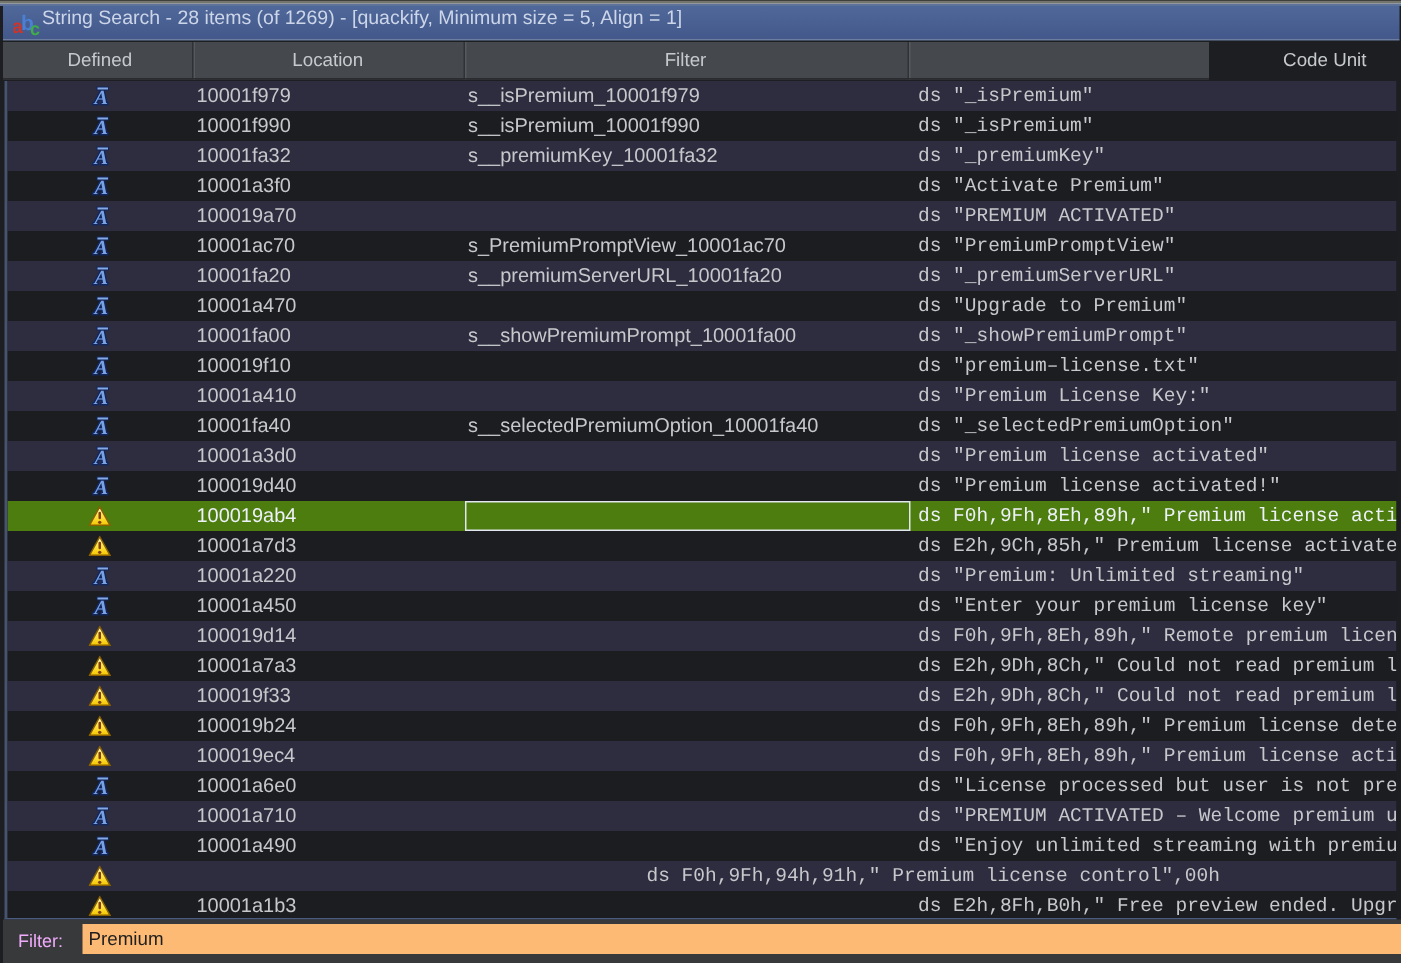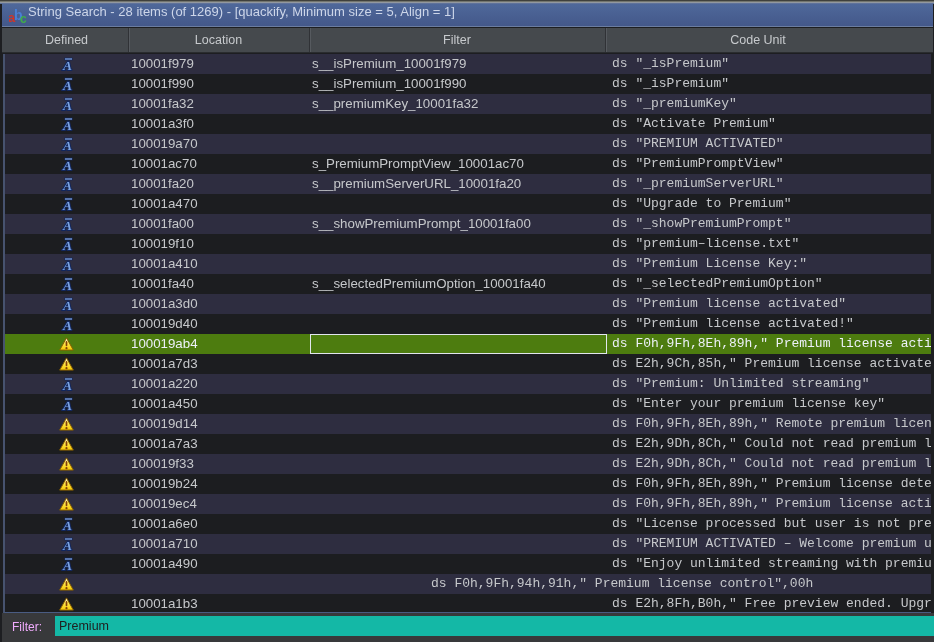--- a/index.html
+++ b/index.html
@@ -1,36 +1,36 @@
 <!DOCTYPE html>
 <html><head><meta charset="utf-8"><style>
 *{margin:0;padding:0;box-sizing:border-box;-webkit-font-smoothing:antialiased}
 html,body{width:934px;height:642px;overflow:hidden;background:#1d1e21;font-family:"Liberation Sans",sans-serif}
 .win{position:absolute;left:0;top:0;width:934px;height:642px;background:#1d1e21}
 .topedge{position:absolute;left:0;top:0;width:934px;height:4px;background:linear-gradient(#3f403c 0,#3f403c 1px,#74766e 1px,#74766e 2px,#9298a0 2px,#9298a0 3px,#5f729a 3px,#5f729a 4px)}
 .title{position:absolute;left:2px;top:4px;width:931px;height:23px;background:linear-gradient(#4f689a,#44588a);border-bottom:1px solid #6b7da0}
 .title .txt{position:absolute;left:26px;top:0;font-size:13px;color:#cdd6e9}
 .title svg.logo{position:absolute;left:7px;top:3px}
-.hdr{position:absolute;left:2px;top:28px;width:931px;height:25px;background:#45494d;color:#c7cacd;font-size:12.5px}
+.hdr{position:absolute;left:2px;top:28px;width:804px;height:25px;background:#45494d;color:#c7cacd;font-size:12.5px}
 .hdr .h{position:absolute;top:0;height:25px;line-height:24px;text-align:center}
 .hdr .sep{position:absolute;top:0;width:1px;height:25px;background:#303236;box-shadow:1px 0 0 #565a5f}
 .hdr .hb{position:absolute;left:0;bottom:0;width:100%;height:1px;background:#2a2c2f}
 .tbl{position:absolute;left:3px;top:54px;width:928px;height:559px;border-left:2px solid #47536f;border-bottom:1px solid #4a5c82;overflow:hidden}
 .row{position:relative;width:100%;height:20px;display:flex;color:#c6c8cb;font-size:13.3px;line-height:20px;white-space:pre}
 .row.odd{background:#2e2d40}
 .row.even{background:#1c1d20}
 .row.sel{background:#4d7c0f;color:#edf1f8}
 .c-def{width:123px;display:flex;align-items:center;justify-content:center;flex:none}
 .c-loc{width:181px;padding-left:3px;flex:none}
 .c-lab{width:296px;padding-left:3px;flex:none;position:relative}
 .c-code{flex:1;padding-left:7px;font-family:"Liberation Mono",monospace;font-size:13px;overflow:hidden}
 .editbox{position:absolute;left:1px;top:0;width:297px;height:20px;border:1px solid #e2e6ee;z-index:2}
 .filter{position:absolute;left:2px;top:613px;width:932px;height:29px;background:#38393b}
 .filter .lbl{position:absolute;left:10px;top:7px;font-size:12px;color:#f0abfc}
-.filter .box{position:absolute;left:53px;top:3px;right:0;height:20px;background:#14b8a6;color:#1f1f1f;font-size:12.5px;line-height:20px;padding-left:4px}
+.filter .box{position:absolute;left:53px;top:3px;right:0;height:20px;background:#fdba74;color:#1f1f1f;font-size:12.5px;line-height:20px;padding-left:4px}
 .belowfilter{position:absolute;left:2px;top:640px;width:932px;height:2px;background:#38393b}
 </style></head><body>
 <svg width="0" height="0" style="position:absolute">
     <defs>
 <linearGradient id="wg" x1="0" y1="0" x2="0" y2="1">
         <stop offset="0.05" stop-color="#fffef2"></stop>
         <stop offset="0.4" stop-color="#ffe952"></stop>
         <stop offset="1" stop-color="#f4c702"></stop>
       </linearGradient>
 </defs>
@@ -42,21 +42,21 @@
    <text x="-1" y="15" font-family="Liberation Sans" font-weight="bold" font-size="13" fill="#cf3428">a</text>
    <text x="5" y="13" font-family="Liberation Sans" font-weight="bold" font-size="14" fill="#4a7fd4">b</text>
    <text x="11" y="16" font-family="Liberation Sans" font-weight="bold" font-size="12" fill="#3fae49">c</text>
   </svg>
   <span class="txt">String Search - 28 items (of 1269) - [quackify, Minimum size = 5, Align = 1]</span>
  </div>
  <div class="hdr">
   <div class="h" style="left:3px;width:123px">Defined</div>
   <div class="h" style="left:126px;width:181px">Location</div>
   <div class="h" style="left:307px;width:296px">Filter</div>
-  <div class="h" style="left:603px;width:328px;padding-right:22px">Code Unit</div>
+  <div class="h" style="left:603px;width:328px;text-align:right;padding-right:22px">Code Unit</div>
   <div class="sep" style="left:126px"></div>
   <div class="sep" style="left:307px"></div>
   <div class="sep" style="left:603px"></div>
   <div class="hb"></div>
  </div>
  <div class="tbl">
 <div class="row odd"><div class="c-def"><svg class="ic" width="16" height="16" viewBox="0 0 16 16">
             <line x1="5.4" y1="3" x2="13.6" y2="3" stroke="#12275e" stroke-width="2.6"></line>
             <text x="8.5" y="13.6" font-family="Liberation Serif" font-style="italic" font-weight="bold" font-size="13.5" fill="#12275e" stroke="#12275e" stroke-width="2" text-anchor="middle">A</text>
             <line x1="6" y1="3" x2="13" y2="3" stroke="#85a9e2" stroke-width="1.2"></line>

